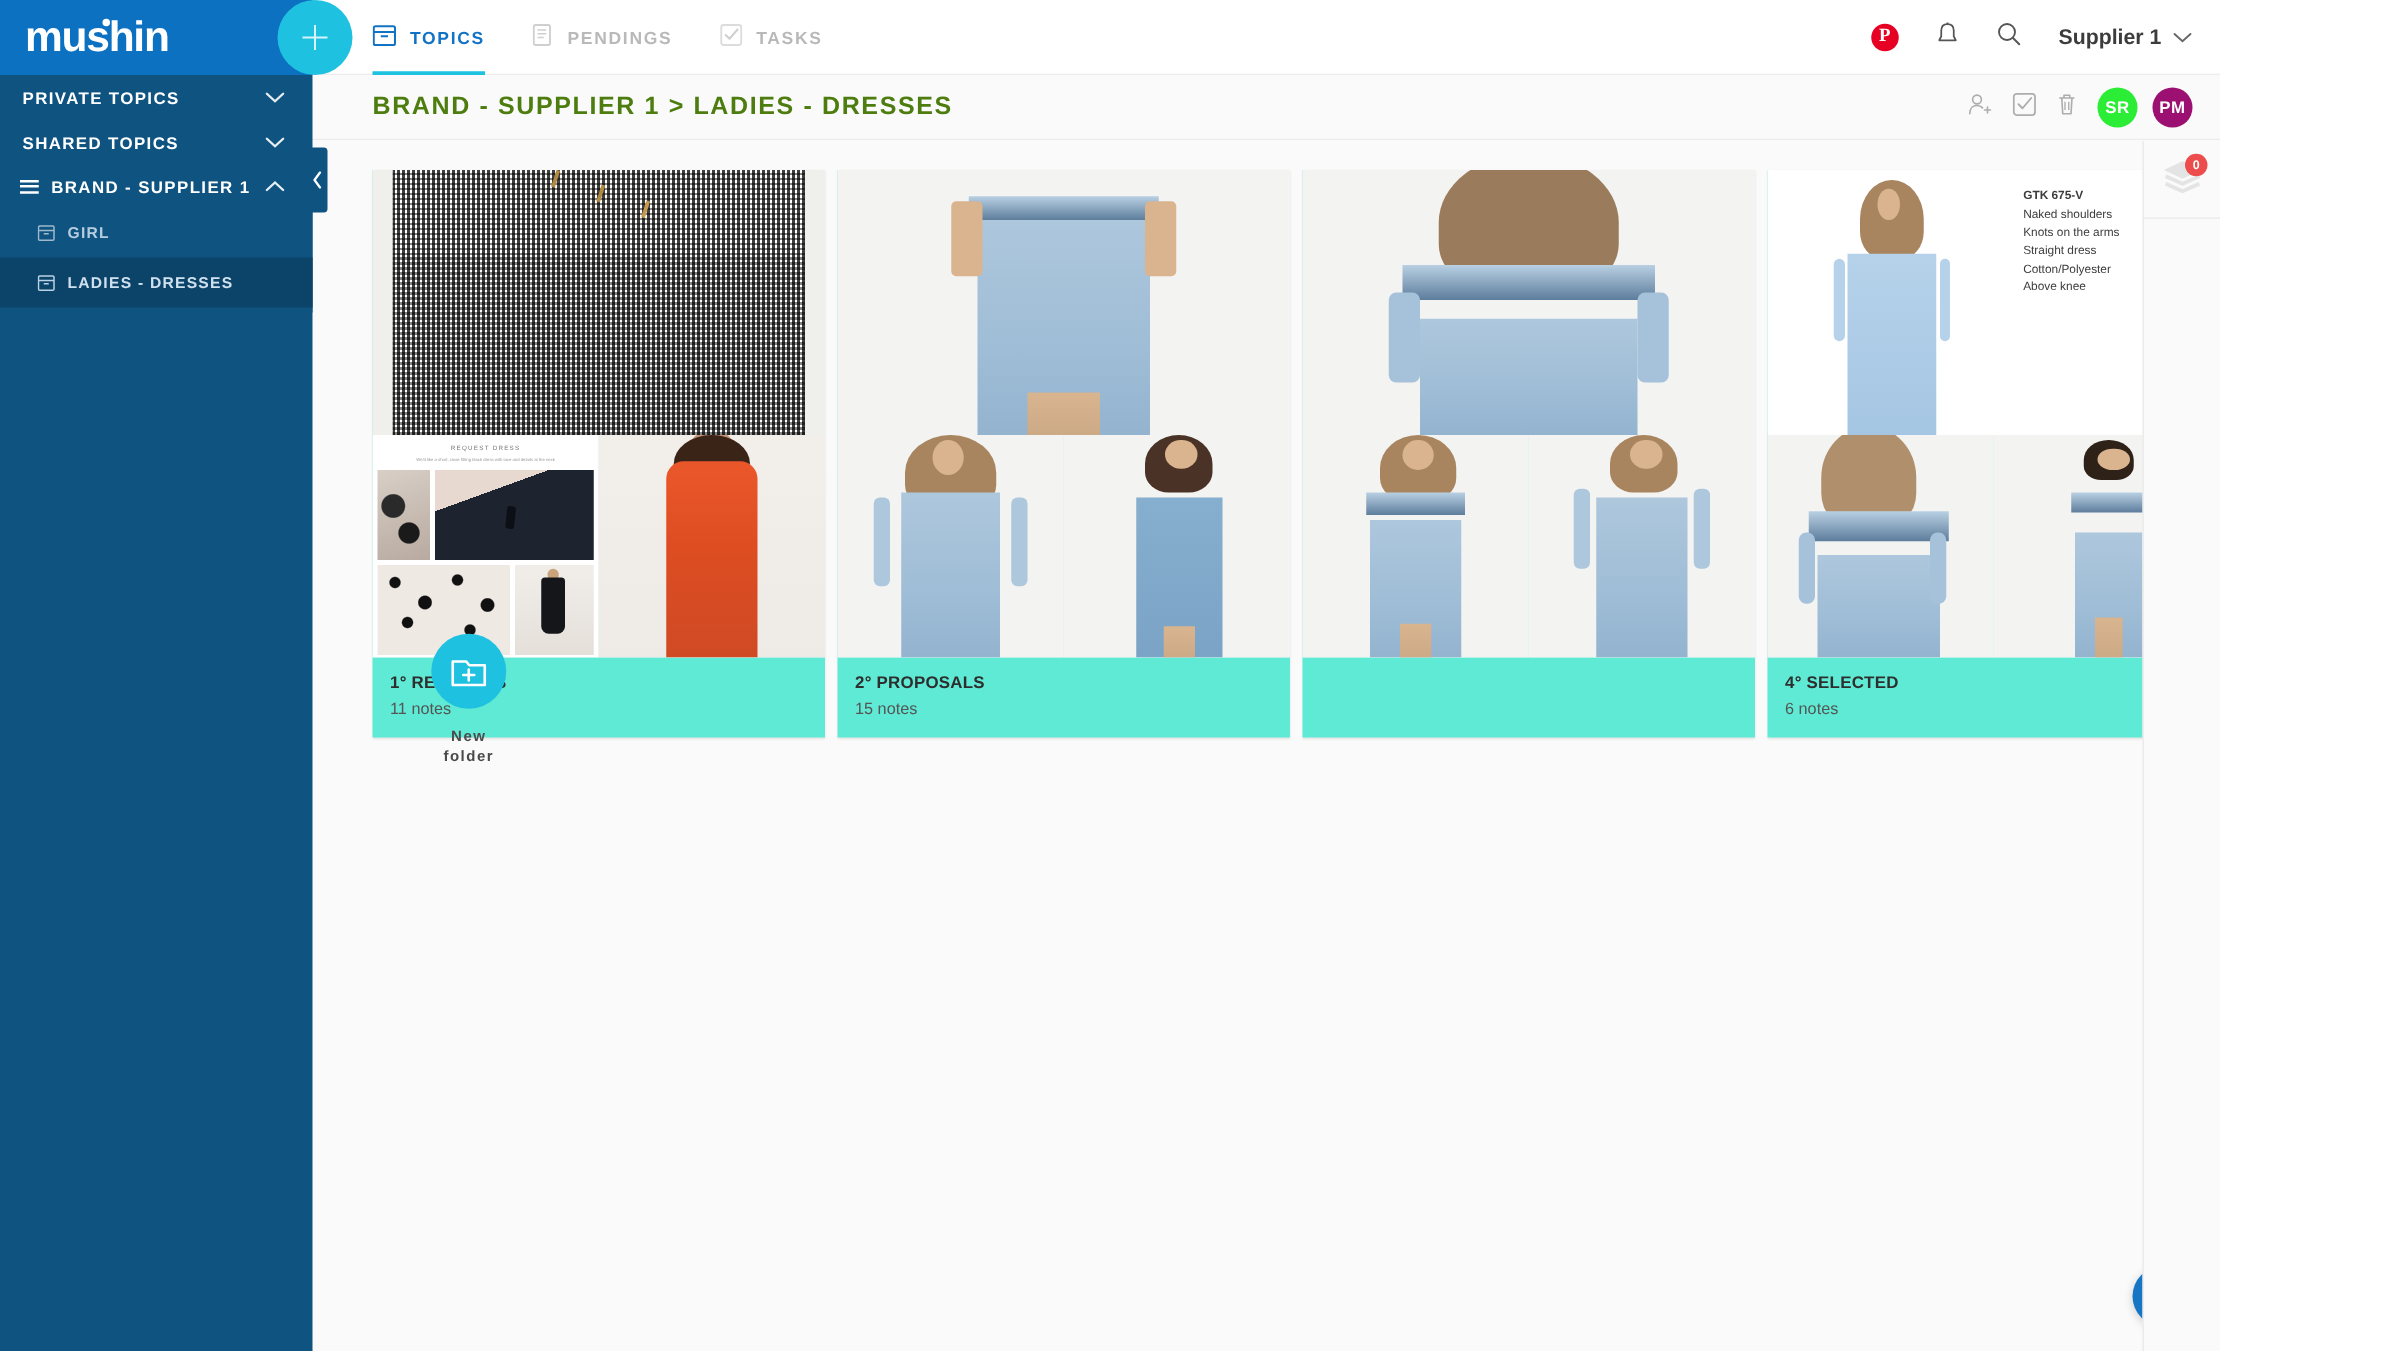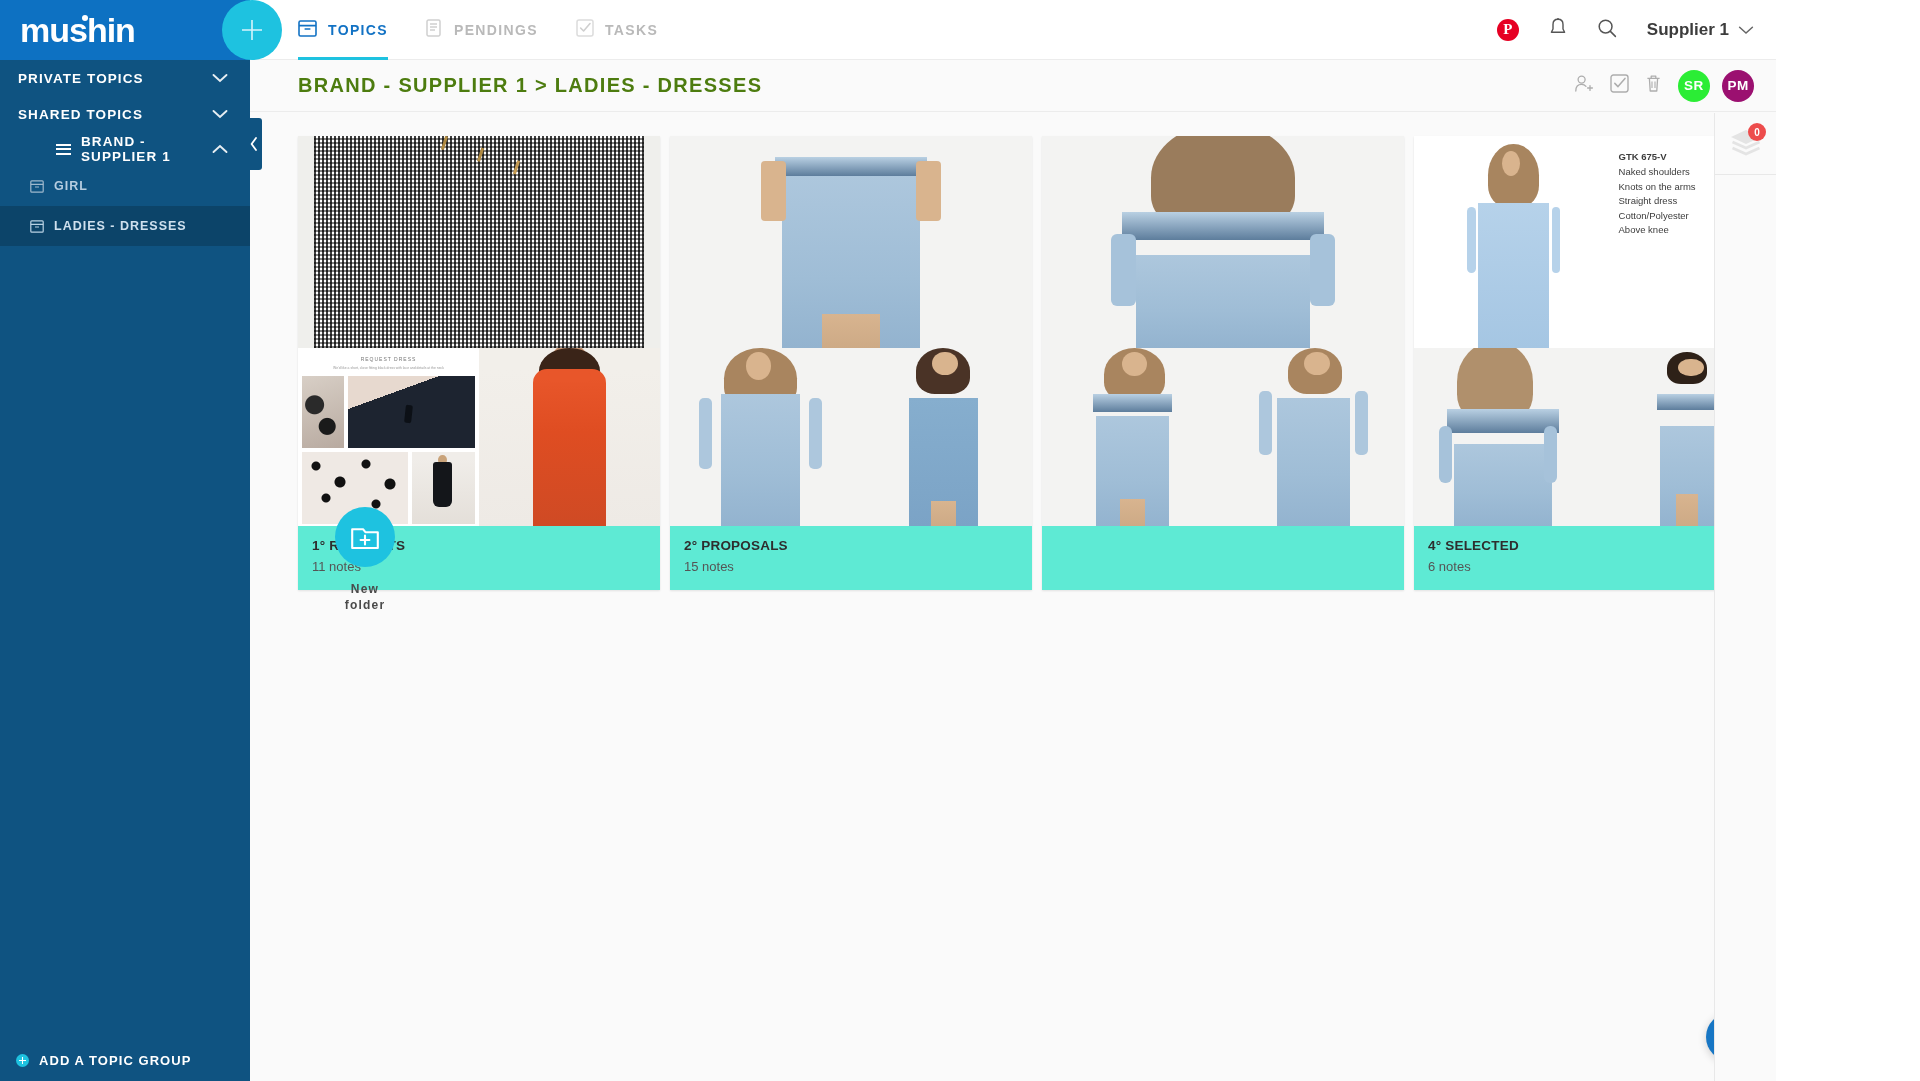--- a/index.html
+++ b/index.html
@@ -61,21 +61,20 @@
   .sb-group {
     background: #0f5381;
     padding-bottom: 4px;
   }
   .sb-group-head {
     height: 34px; display:flex; align-items:center; gap:10px;
     padding: 0 22px 0 16px;
     color:#fff; font-size:13.5px; font-weight:700; letter-spacing:1.1px;
     cursor:pointer;
     justify-content: space-between;
-    margin-left: 40px;
   }
   .sb-group-head .left { display:flex; align-items:center; gap:10px; }
   .hamb { display:flex; flex-direction:column; gap:2.5px; }
   .hamb i { display:block; width:15px; height:2px; background:#fff; }
 
   .sb-item {
     height: 40px;
     display: flex; align-items: center; gap: 10px;
     padding-left: 30px;
     color: #b6cde0;
@@ -274,21 +273,21 @@
     position:absolute; left:56.5%; top:14px; color:#3c3c3c;
     font-size:9.5px; line-height:1.52; font-family:"Liberation Sans", sans-serif;
   }
   .info-text .ttl{ font-weight:700; font-size:9.5px; display:block; margin-bottom:1px;}
   .info-model{
     position:absolute; left:10%; top:2%; width:35%; bottom:0;
   }
 
   
   .newfolder {
-    position:absolute; left:50px; top: 395px;
+    position:absolute; left:60px; top: 395px;
     width: 130px; display:flex; flex-direction:column; align-items:center; gap:14px;
     cursor:pointer;
   }
   .nf-circle{
     width:60px;height:60px;border-radius:50%;background:#1ec2e0;
     display:flex;align-items:center;justify-content:center;
   }
   .nf-label{
     font-size:12px; font-weight:700; color:#4a4a4a; text-align:center;
     letter-spacing:1.2px; line-height:1.35;
@@ -395,24 +394,20 @@
 
 
     </div>
 
     <div class="collapse-tab">
       <svg width="8" height="14" viewBox="0 0 8 14">
         <path d="M6 1 L1.6 7 L6 13" stroke="#ffffff" stroke-width="1.8" fill="none" stroke-linecap="round" stroke-linejoin="round"></path>
       </svg>
     </div>
 
-    <div class="sb-footer">
-      <span class="teal-dot"></span>
-      <span>ADD A TOPIC GROUP</span>
-    </div>
   </aside>
 
   <div class="main">
 
     <div class="topnav">
       <div class="nav-tabs">
 
         <div class="nav-tab active">
           <span>
             <svg width="19" height="17" viewBox="0 0 19 17">

